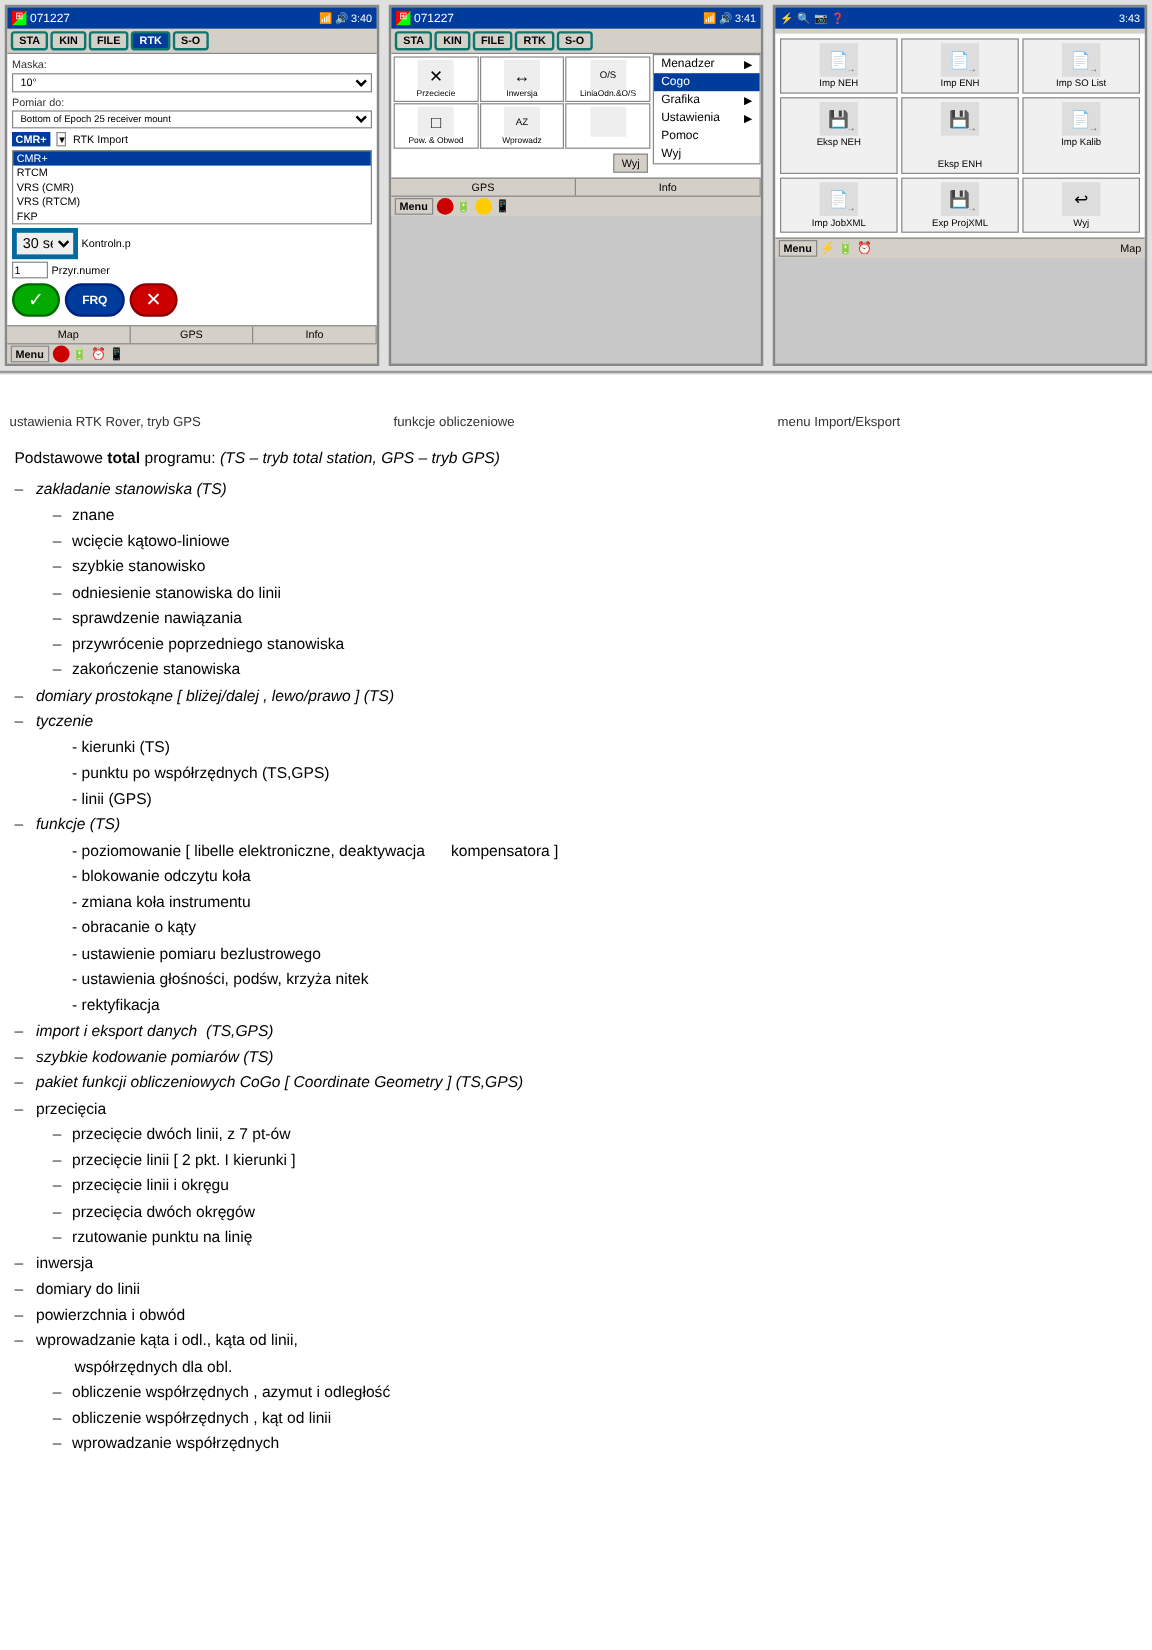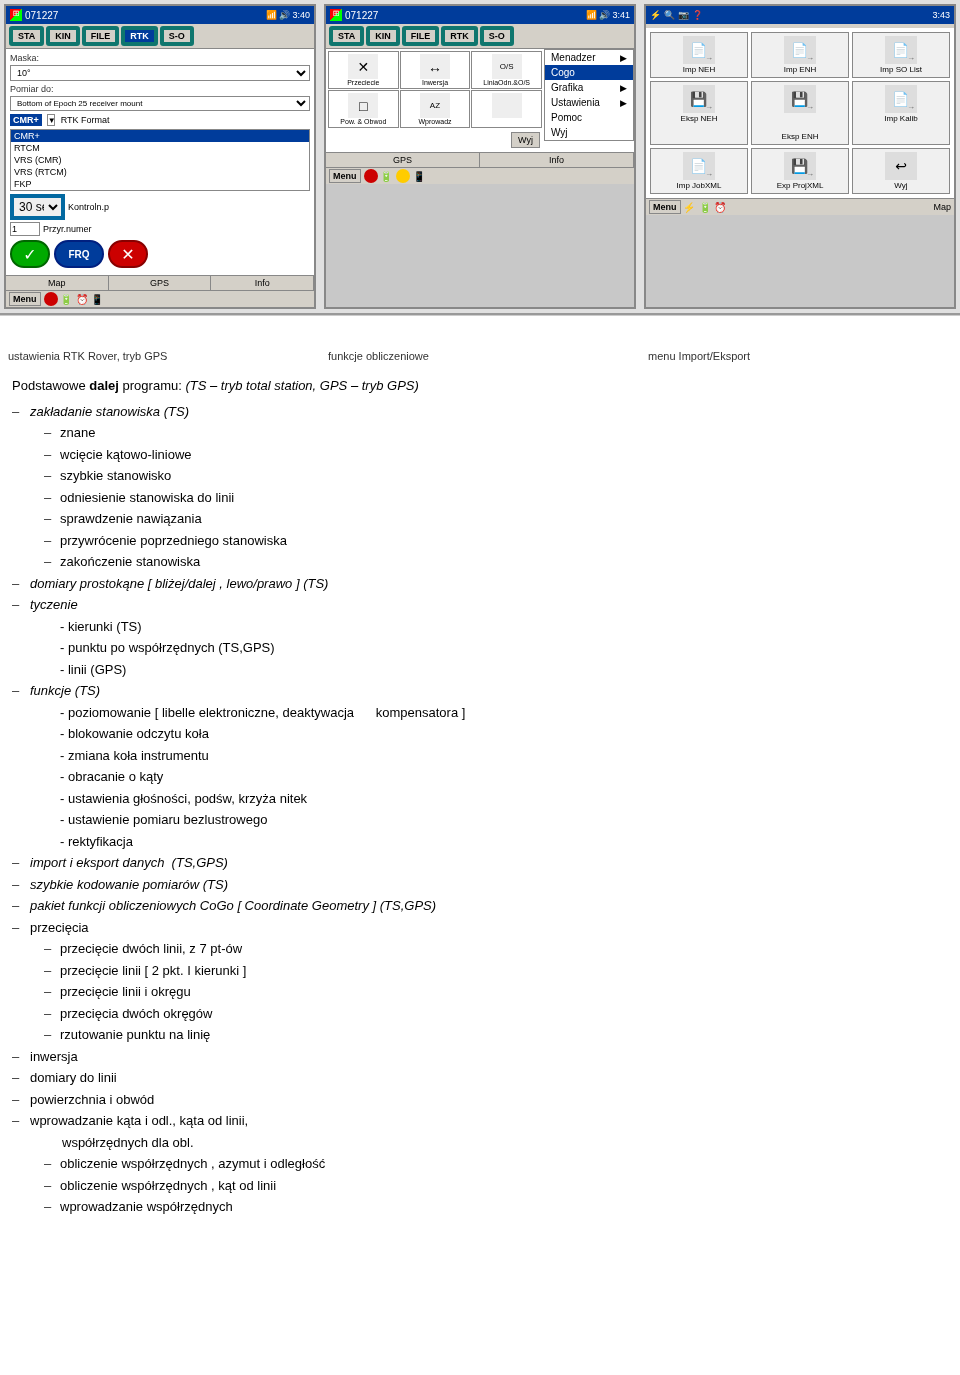--- a/index.html
+++ b/index.html
@@ -65,21 +65,21 @@
     
     .toolbar {
       background: #d4d0c8;
       display: flex;
       gap: 2px;
       padding: 2px 3px;
       border-bottom: 1px solid #888;
     }
     .toolbar-btn {
       background: #d4d0c8;
-      border: 4px solid #0f766e;
+      border: 2px solid #0f766e;
       border-radius: 3px;
       padding: 1px 5px;
       font-size: 9px;
       font-weight: bold;
       color: #000;
       cursor: pointer;
     }
     .toolbar-btn.active {
       background: #003c9b;
       color: #fff;
@@ -416,21 +416,21 @@
       </div>
       <div class="screen1-label">Pomiar do:</div>
       <div class="screen1-row">
         <select class="screen1-select" style="font-size:8px;">
           <option>Bottom of Epoch 25 receiver mount</option>
         </select>
       </div>
       <div class="screen1-row">
         <span class="cmr-box">CMR+</span>
         <span style="width:8px; height:12px; border:1px solid #888; display:inline-block; font-size:8px; line-height:12px; text-align:center;">▼</span>
-        <span class="format-label" style="margin-left:3px;">RTK Format</span>
+        <span class="format-label" style="margin-left:3px;">RTK Import</span>
       </div>
       <div style="border: 1px solid #888; background:#fff; margin-bottom:3px;">
         <div class="cmr-option selected">CMR+</div>
         <div class="cmr-option">RTCM</div>
         <div class="cmr-option">VRS (CMR)</div>
         <div class="cmr-option">VRS (RTCM)</div>
         <div class="cmr-option">FKP</div>
       </div>
       <div class="sec-row">
         <select class="sec-select">
@@ -647,21 +647,21 @@
 
 <div class="caption-row">
   <div class="caption">ustawienia RTK Rover, tryb GPS</div>
   <div class="caption">funkcje obliczeniowe</div>
   <div class="caption">menu Import/Eksport</div>
 </div>
 
 <div class="main-content">
 
   <div class="intro-line">
-    Podstawowe <strong>dalej</strong> programu: <em>(TS – tryb total station, GPS – tryb GPS)</em>
+    Podstawowe <strong>total</strong> programu: <em>(TS – tryb total station, GPS – tryb GPS)</em>
   </div>
 
   <div class="bullet-item">
     <span class="bullet-dash">–</span>
     <span class="bullet-text"><em>zakładanie stanowiska (TS)</em></span>
   </div>
   <div class="bullet-section">
     <div class="sub-bullet">
       <span class="sub-dash">–</span>
       <span>znane</span>
@@ -732,25 +732,25 @@
     <div class="sub-bullet">
       <span class="sub-dash"></span>
       <span>- zmiana koła instrumentu</span>
     </div>
     <div class="sub-bullet">
       <span class="sub-dash"></span>
       <span>- obracanie o kąty</span>
     </div>
     <div class="sub-bullet">
       <span class="sub-dash"></span>
+      <span>- ustawienie pomiaru bezlustrowego</span>
+    </div>
+    <div class="sub-bullet">
+      <span class="sub-dash"></span>
       <span>- ustawienia głośności, podśw, krzyża nitek</span>
-    </div>
-    <div class="sub-bullet">
-      <span class="sub-dash"></span>
-      <span>- ustawienie pomiaru bezlustrowego</span>
     </div>
     <div class="sub-bullet">
       <span class="sub-dash"></span>
       <span>- rektyfikacja</span>
     </div>
   </div>
 
   <div class="bullet-item">
     <span class="bullet-dash">–</span>
     <span class="bullet-text"><em>import i eksport danych &nbsp;(TS,GPS)</em></span>

